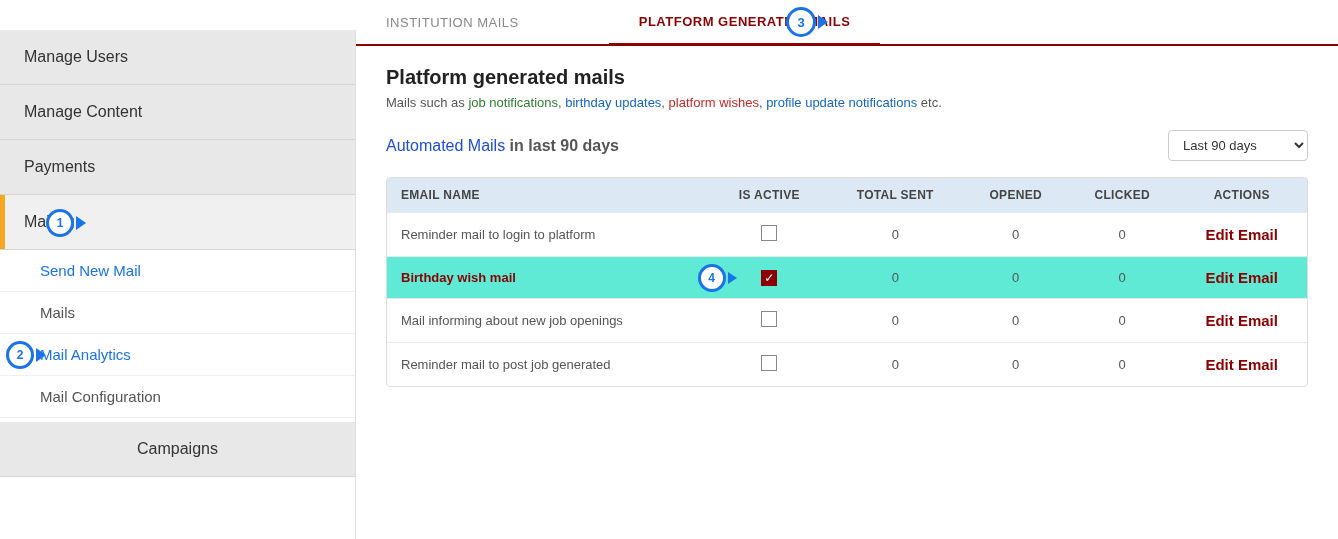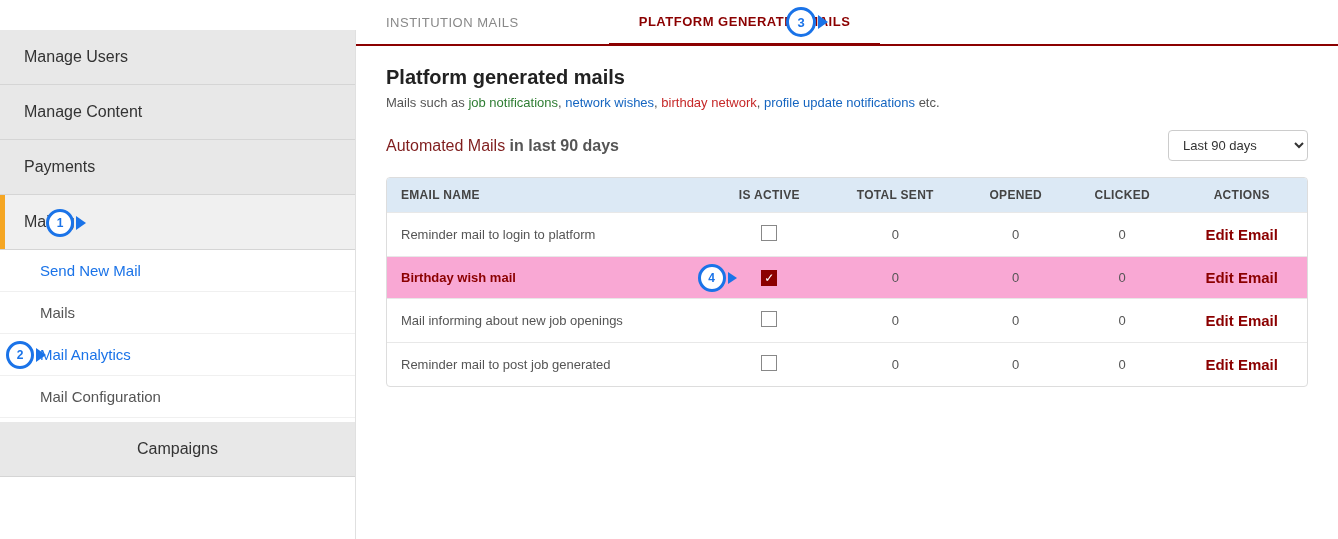--- a/index.html
+++ b/index.html
@@ -114,21 +114,21 @@
       justify-content: space-between;
       margin-bottom: 16px;
     }
     .automated-title {
       font-size: 18px;
       font-weight: bold;
       color: #222;
     }
     .automated-title span {
       font-weight: normal;
-      color: #7f1d1d;
+      color: #1d4ed8;
       font-size: 16px;
     }
     .dropdown-select {
       padding: 6px 10px;
       border: 1px solid #ccc;
       border-radius: 4px;
       font-size: 13px;
       color: #333;
       background: #fff;
       cursor: pointer;
@@ -155,21 +155,21 @@
       font-weight: bold;
       color: #444;
       letter-spacing: 0.3px;
       text-transform: uppercase;
     }
     thead th.center { text-align: center; }
     tbody tr {
       border-top: 1px solid #e8e8e8;
     }
     tbody tr.highlighted {
-      background: #f9a8d4;
+      background: #5eead4;
     }
     tbody td {
       padding: 12px 14px;
       font-size: 13px;
       color: #555;
       vertical-align: middle;
     }
     tbody td.center { text-align: center; }
     tbody td.email-name-highlight {
       color: #8b0000;
@@ -270,21 +270,21 @@
       <div style="width:0;height:0;border-top:7px solid transparent;border-bottom:7px solid transparent;border-left:10px solid #1a73e8; margin-left:2px;"></div>
     </div>
     <div class="tab active" style="margin-left:60px;">
       <span>Platform Generated Mails</span>
     </div>
   </div>
 
   <div class="content">
     <div class="section-title">Platform generated mails</div>
     <div class="section-desc">
-      Mails such as <span class="highlight-green">job notifications</span>, <span class="highlight-blue">network wishes</span>, <span class="highlight-red">birthday network</span>, <span class="highlight-blue">profile update notifications</span> etc.
+      Mails such as <span class="highlight-green">job notifications</span>, <span class="highlight-blue">birthday updates</span>, <span class="highlight-red">platform wishes</span>, <span class="highlight-blue">profile update notifications</span> etc.
     </div>
 
     <div class="automated-header">
       <div class="automated-title">
         <span>Automated Mails</span><span style="font-weight:bold;color:#555;font-size:16px;"> in last 90 days</span>
       </div>
       <select class="dropdown-select">
         <option>Last 90 days</option>
         <option>Last 30 days</option>
         <option>Last 7 days</option>

